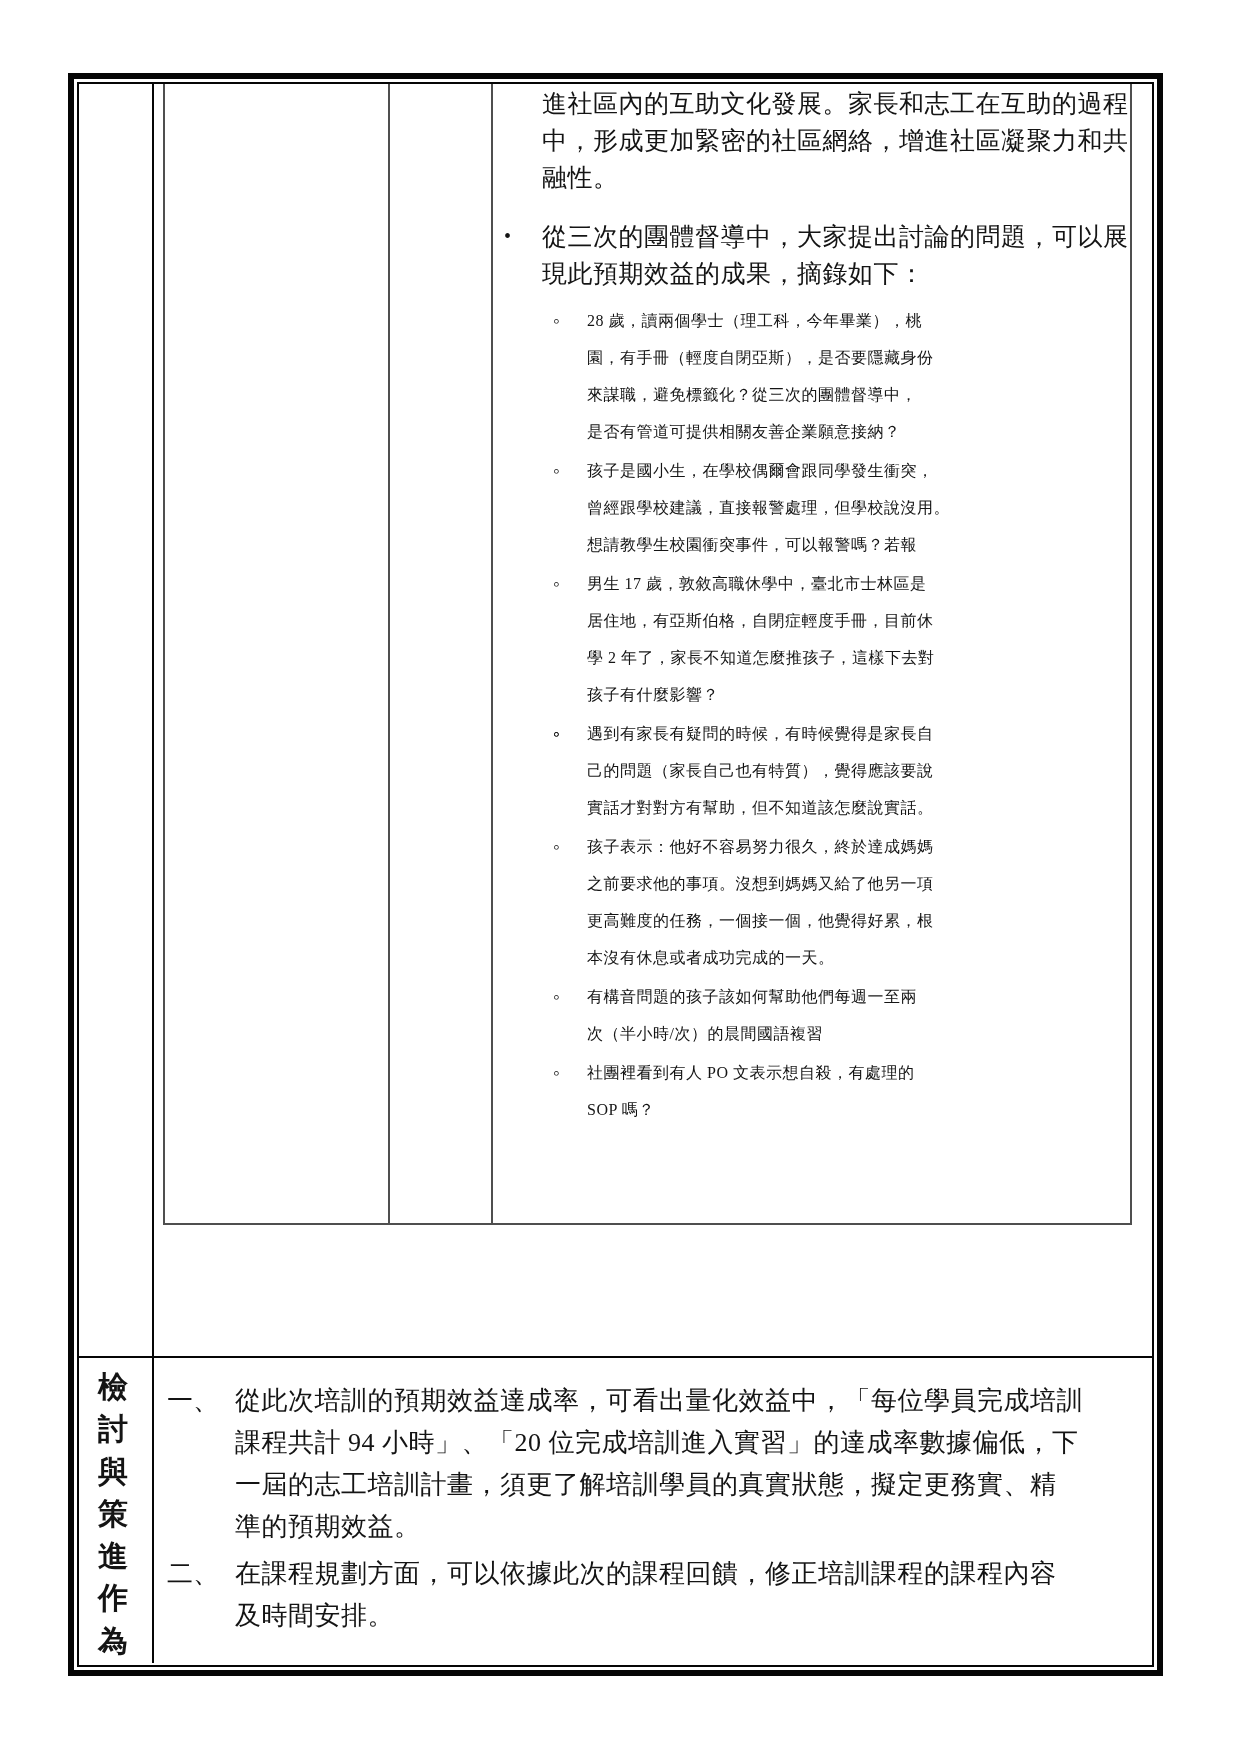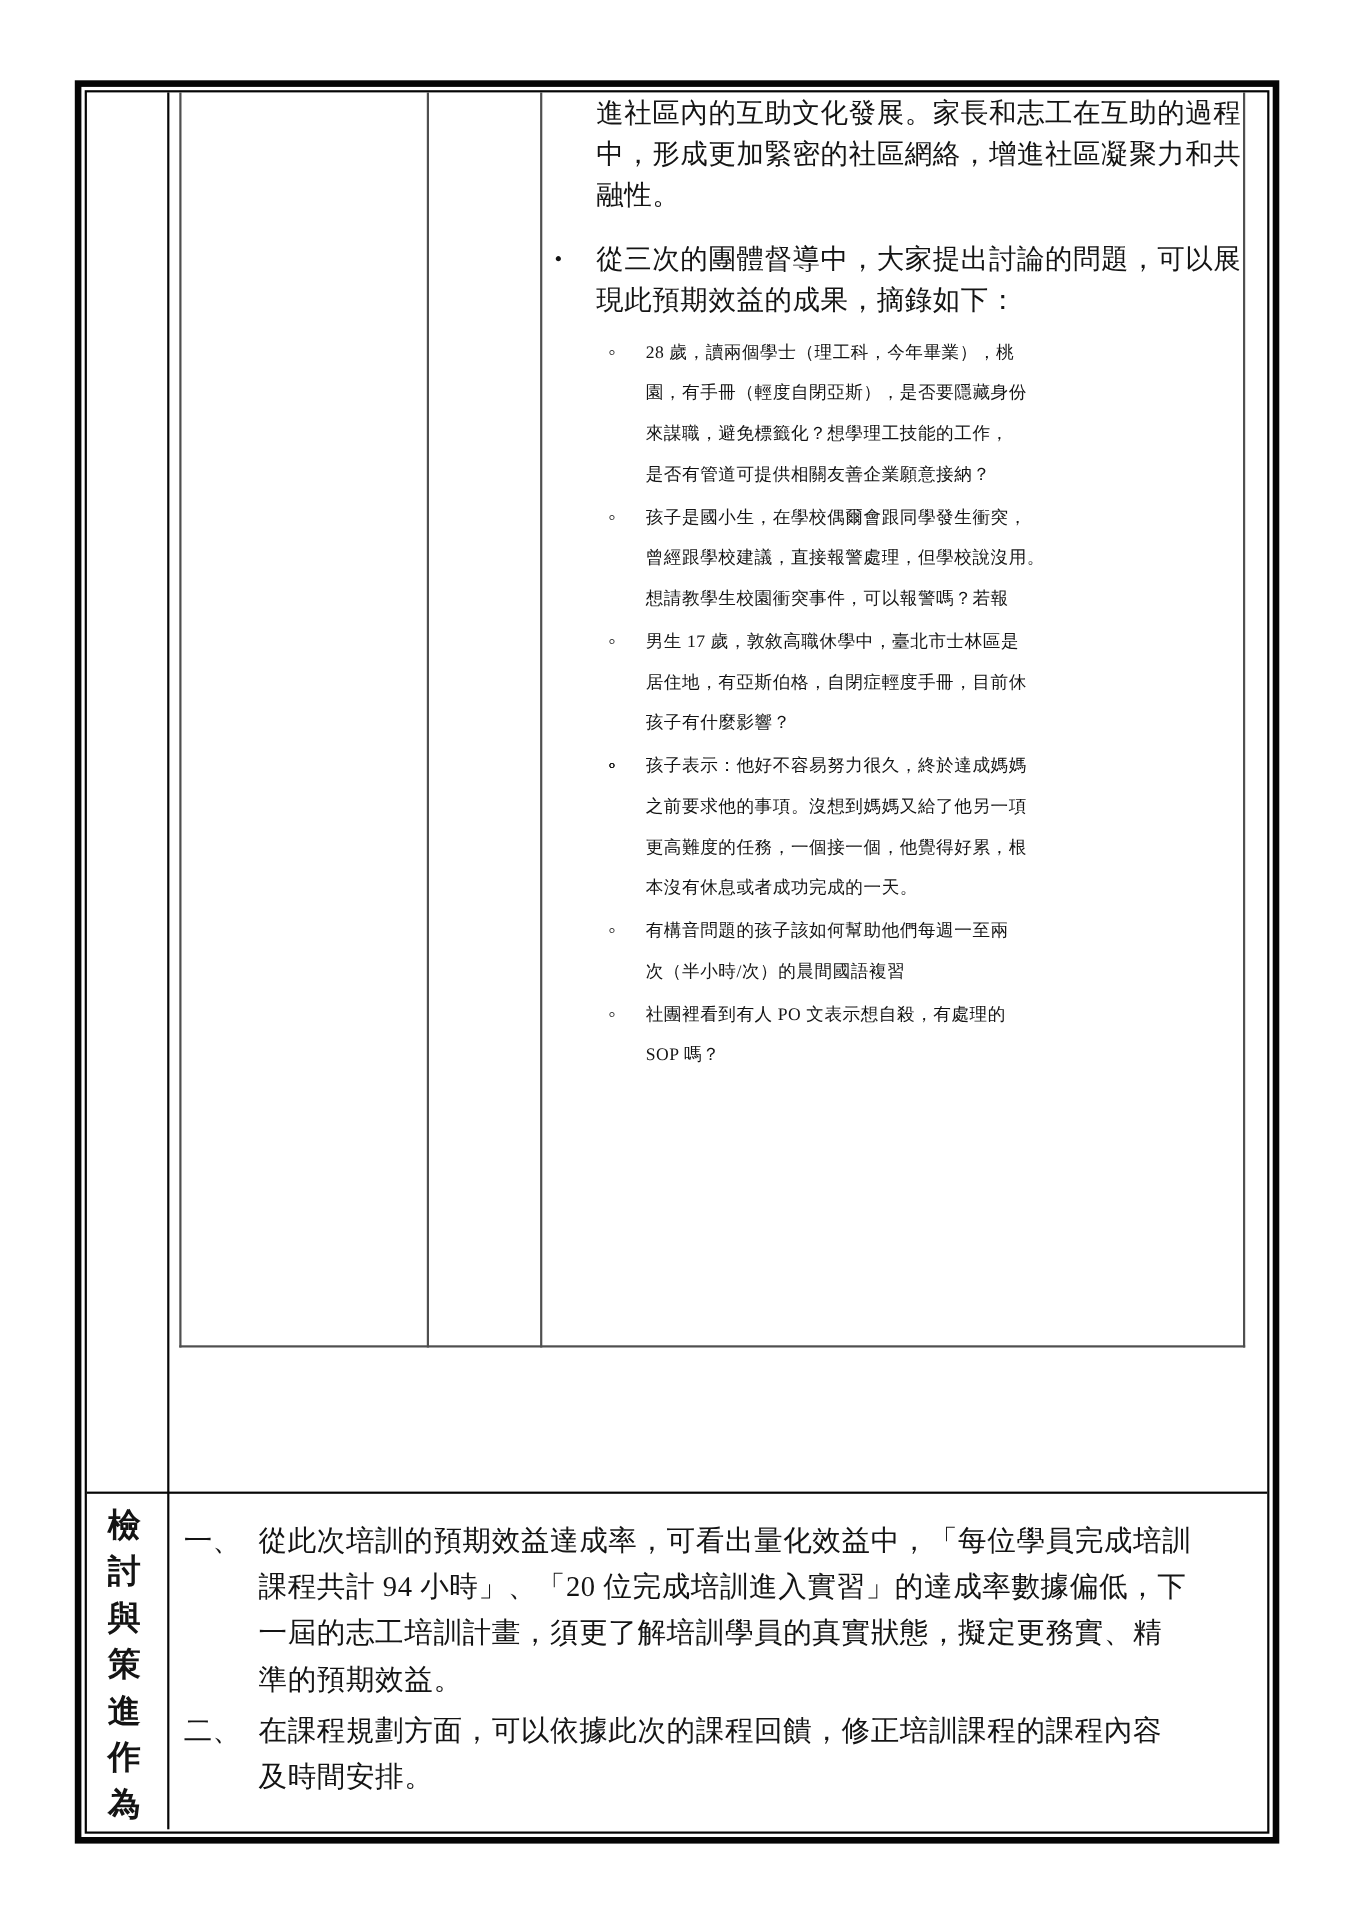--- a/index.html
+++ b/index.html
@@ -58,45 +58,51 @@
     <div class="main-line">從三次的團體督導中，大家提出討論的問題，可以展</div>
     <div class="main-line">現此預期效益的成果，摘錄如下：</div>
   </div>
 
 <div class="abs" id="sub-list" style="left:492px;top:302px;width:640px;">
     <div class="sub-item">
       <span class="sub-marker">◦</span>
       <div class="sub-lines">
         <div class="sub-line">28 歲，讀兩個學士（理工科，今年畢業），桃</div>
         <div class="sub-line">園，有手冊（輕度自閉亞斯），是否要隱藏身份</div>
-        <div class="sub-line">來謀職，避免標籤化？想學理工技能的工作，</div>
+        <div class="sub-line">來謀職，避免標籤化？從三次的團體督導中，</div>
         <div class="sub-line">是否有管道可提供相關友善企業願意接納？</div>
       </div>
     </div>
     <div class="sub-item">
       <span class="sub-marker">◦</span>
       <div class="sub-lines">
         <div class="sub-line">孩子是國小生，在學校偶爾會跟同學發生衝突，</div>
         <div class="sub-line">曾經跟學校建議，直接報警處理，但學校說沒用。</div>
         <div class="sub-line">想請教學生校園衝突事件，可以報警嗎？若報</div>
       </div>
     </div>
     <div class="sub-item">
       <span class="sub-marker">◦</span>
       <div class="sub-lines">
         <div class="sub-line">男生 17 歲，敦敘高職休學中，臺北市士林區是</div>
         <div class="sub-line">居住地，有亞斯伯格，自閉症輕度手冊，目前休</div>
+        <div class="sub-line">學 2 年了，家長不知道怎麼推孩子，這樣下去對</div>
         <div class="sub-line">孩子有什麼影響？</div>
       </div>
     </div>
     <div class="sub-item">
       <span class="sub-marker">◦</span>
     </div>
     <div class="sub-item">
       <span class="sub-marker">◦</span>
+      <div class="sub-lines">
+        <div class="sub-line">遇到有家長有疑問的時候，有時候覺得是家長自</div>
+        <div class="sub-line">己的問題（家長自己也有特質），覺得應該要說</div>
+        <div class="sub-line">實話才對對方有幫助，但不知道該怎麼說實話。</div>
+      </div>
     </div>
     <div class="sub-item">
       <span class="sub-marker">◦</span>
       <div class="sub-lines">
         <div class="sub-line">孩子表示：他好不容易努力很久，終於達成媽媽</div>
         <div class="sub-line">之前要求他的事項。沒想到媽媽又給了他另一項</div>
         <div class="sub-line">更高難度的任務，一個接一個，他覺得好累，根</div>
         <div class="sub-line">本沒有休息或者成功完成的一天。</div>
       </div>
     </div>

